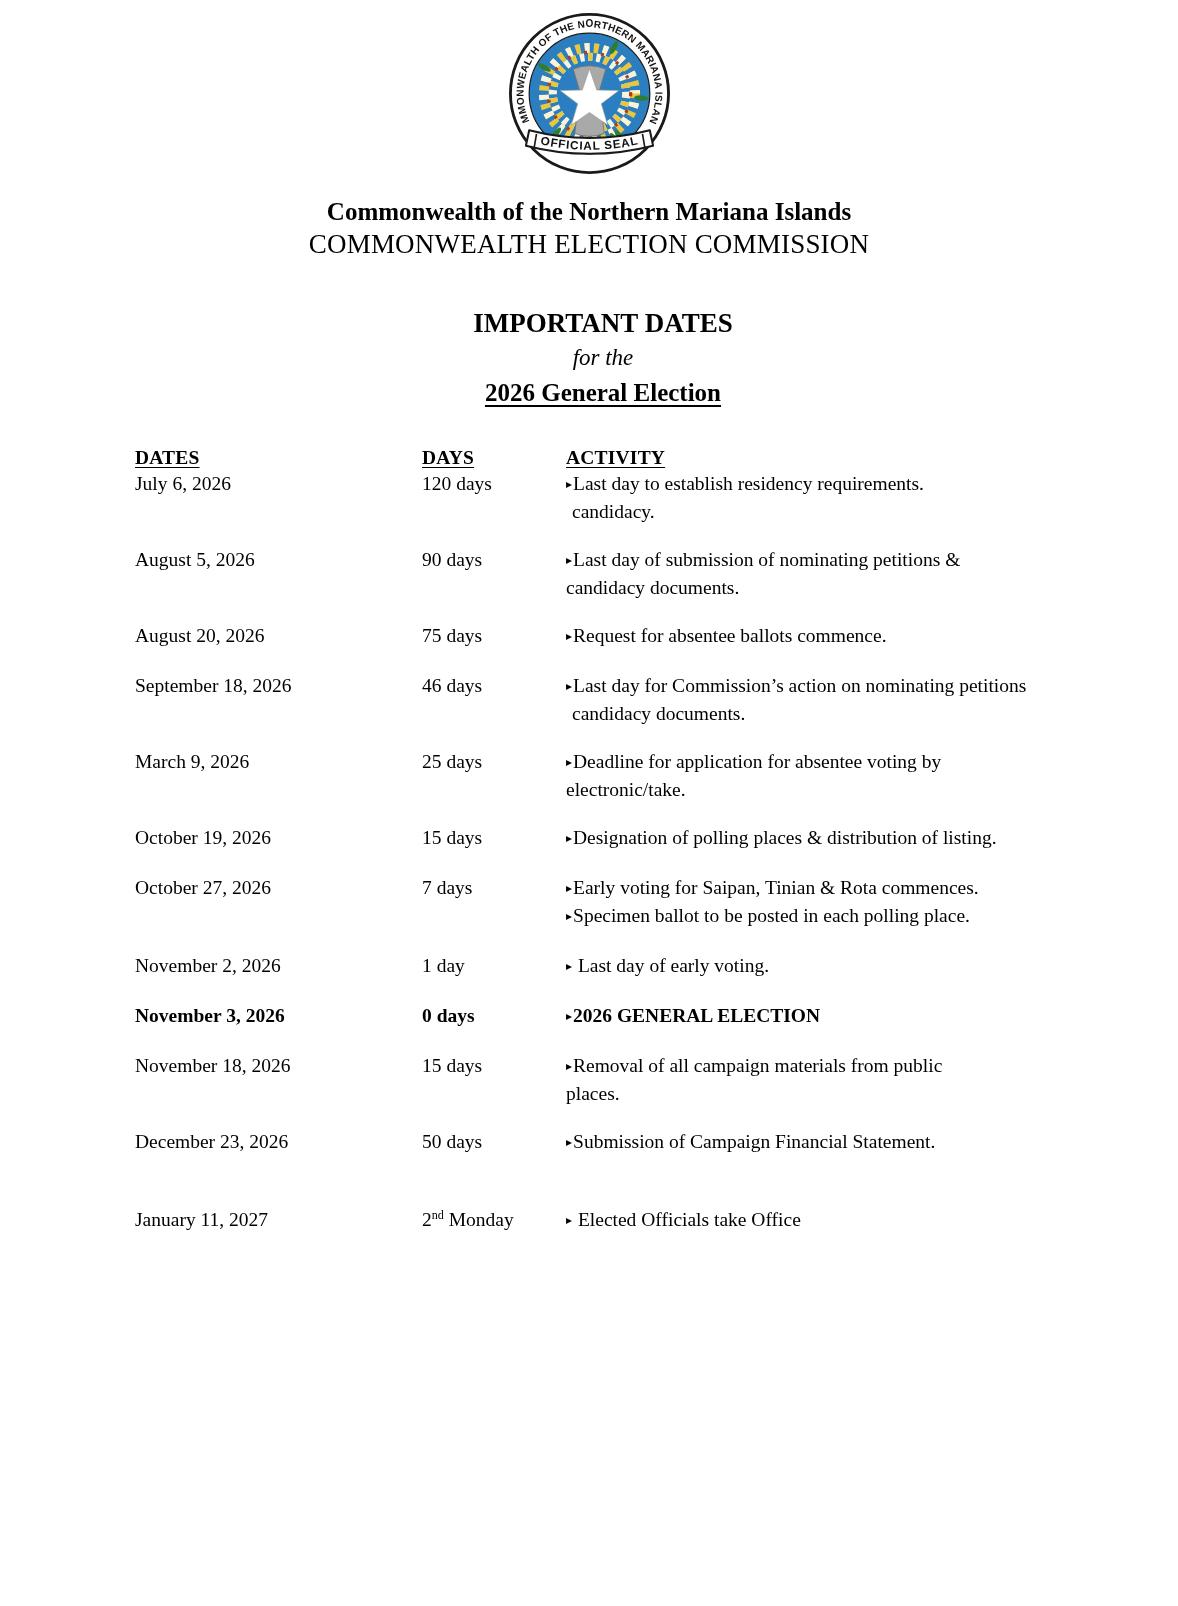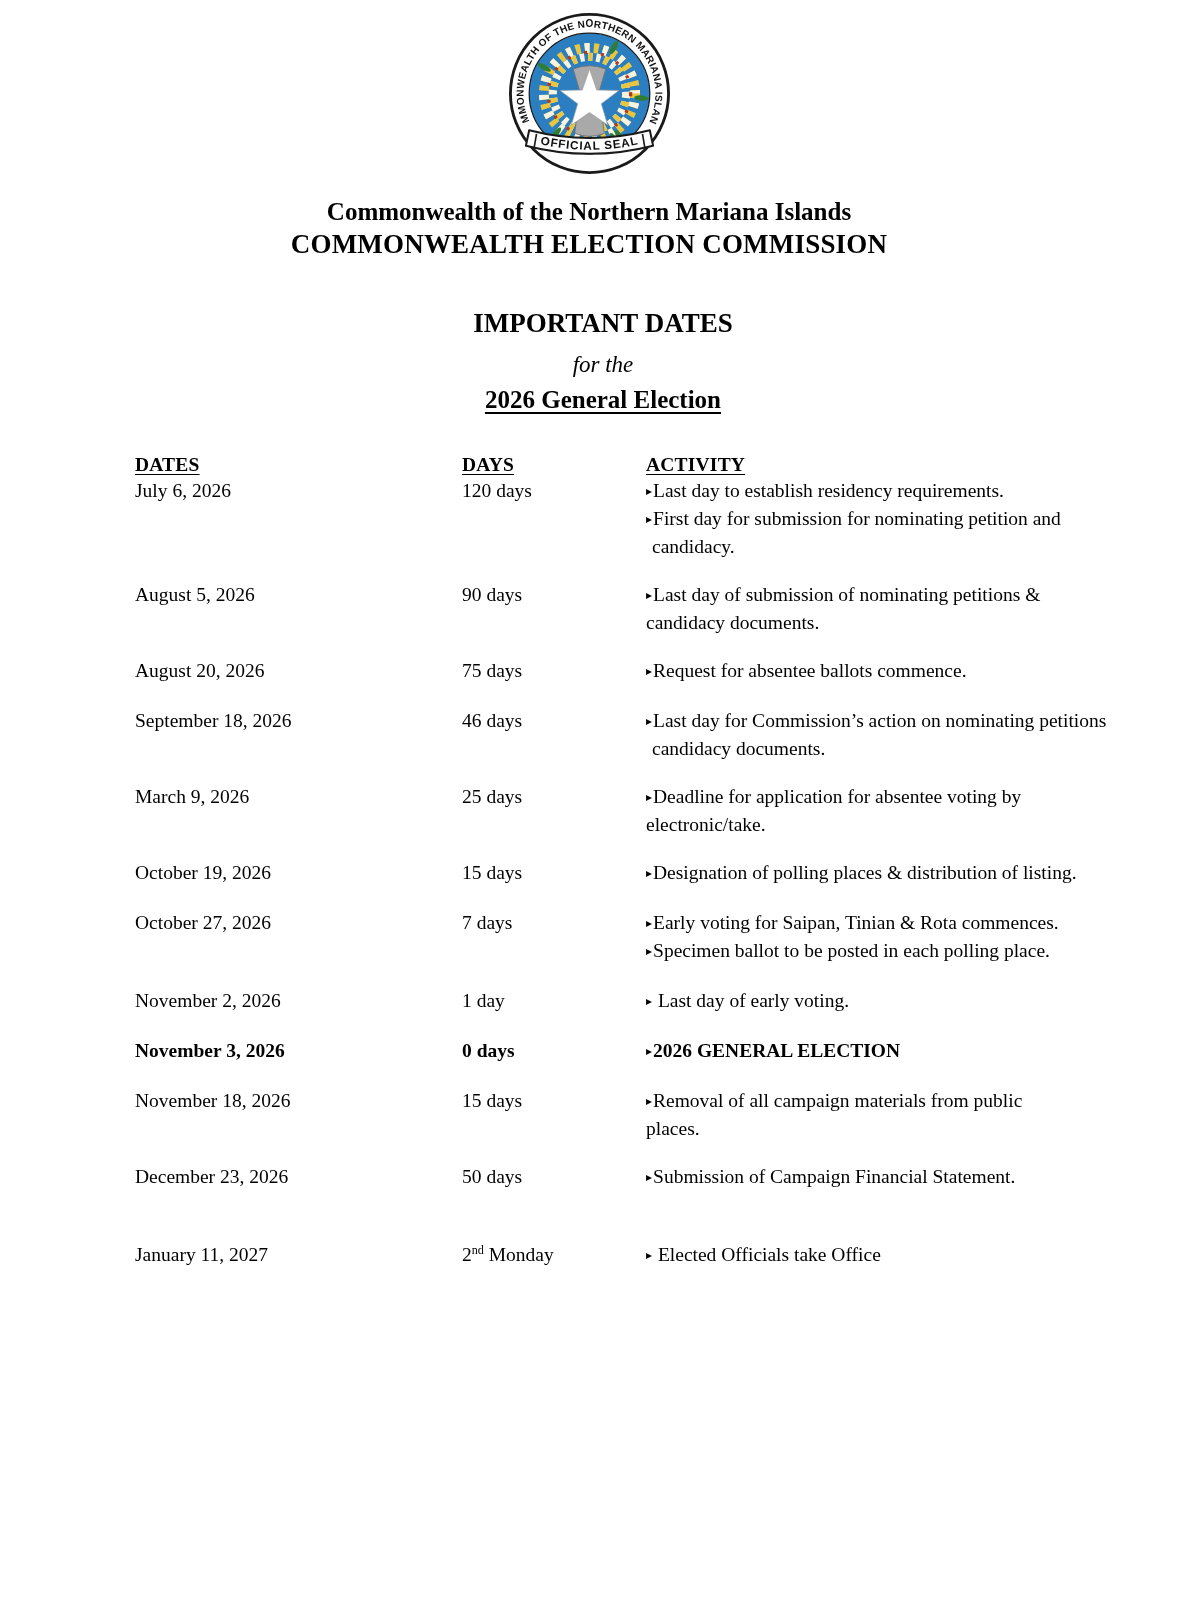--- a/index.html
+++ b/index.html
@@ -11,32 +11,32 @@
   }
   .page{width:1178px;height:1606px;position:relative;background:#fff;}
 
   
   .seal-wrap{display:flex;justify-content:center;padding-top:12px;}
   .seal-wrap svg{display:block;}
 
   
   .title-block{text-align:center;margin-top:20px;line-height:33px;}
   .title1{font-size:25px;font-weight:bold;}
-  .title2{font-size:27px;font-weight:bold;letter-spacing:0.2px;}
+  .title2{font-size:27px;font-weight:normal;letter-spacing:0.2px;}
   .subtitle-block{text-align:center;margin-top:46px;line-height:33px;padding-left:28px;}
   .subtitle1{font-size:27px;font-weight:bold;}
-  .subtitle2{font-size:23px;font-style:italic;margin-top:8px;}
+  .subtitle2{font-size:23px;font-style:italic;margin-top:1px;}
   .subtitle3{font-size:25px;font-weight:bold;text-decoration:underline;text-underline-offset:4px;margin-top:2px;}
 
   
   .dates-table{
     margin:36px 20px 0 135px;
     font-size:19.5px;line-height:26px;
   }
-  .grid-row{display:grid;grid-template-columns:287px 144px 1fr;align-items:start;gap:40px;}
+  .grid-row{display:grid;grid-template-columns:287px 144px 1fr;align-items:start;}
   .thead .hdr{
     font-weight:bold;text-decoration:underline;text-underline-offset:3px;
     letter-spacing:0.2px;
   }
   .data-row{margin-bottom:22px;}
   .data-row.large{margin-bottom:50px;}
   .data-row.bold{font-weight:bold;}
   .cell{white-space:pre-wrap;}
   .act-line{white-space:pre-wrap;}
   .act-line.ind{padding-left:6px;}
@@ -119,21 +119,21 @@
   <div class="dates-table">
     <div class="grid-row thead">
       <span class="hdr">DATES</span>
       <span class="hdr">DAYS</span>
       <span class="hdr">ACTIVITY</span>
     </div>
     <div>
         <div class="grid-row data-row">
           <div class="cell date-cell">July 6, 2026</div>
           <div class="cell days-cell"><span>120 days</span></div>
-          <div class="cell activity-cell"><div class="act-line"><span class="bullet">▸</span><span>Last day to establish residency requirements.</span></div><div class="act-line"><span class="bullet">▸</span><span>First day for submission for nominating petition and</span></div><div class="act-line ind"><span>candidacy.</span></div></div>
+          <div class="cell activity-cell"><div class="act-line"><span class="bullet">▸</span><span>Last day to establish residency requirements.</span></div><div class="act-line ind"><span>candidacy.</span></div></div>
         </div>
         <div class="grid-row data-row">
           <div class="cell date-cell">August 5, 2026</div>
           <div class="cell days-cell"><span>90 days</span></div>
           <div class="cell activity-cell"><div class="act-line"><span class="bullet">▸</span><span>Last day of submission of nominating petitions &amp;</span></div><div class="act-line"><span>candidacy documents.</span></div></div>
         </div>
         <div class="grid-row data-row">
           <div class="cell date-cell">August 20, 2026</div>
           <div class="cell days-cell"><span>75 days</span></div>
           <div class="cell activity-cell"><div class="act-line"><span class="bullet">▸</span><span>Request for absentee ballots commence.</span></div></div>

